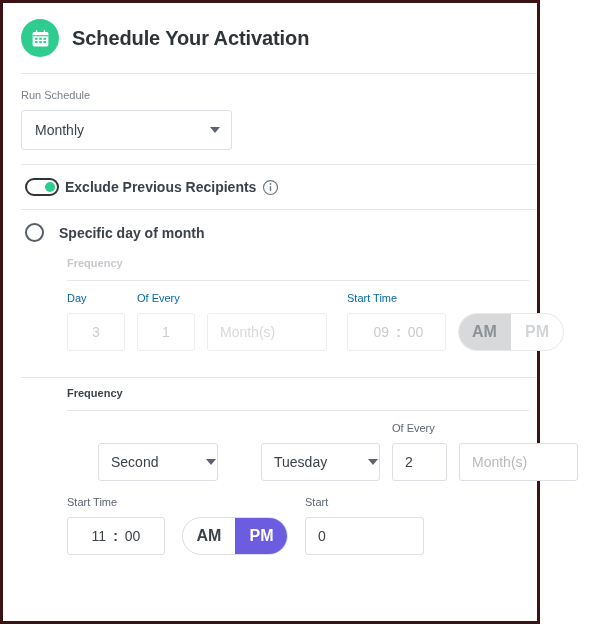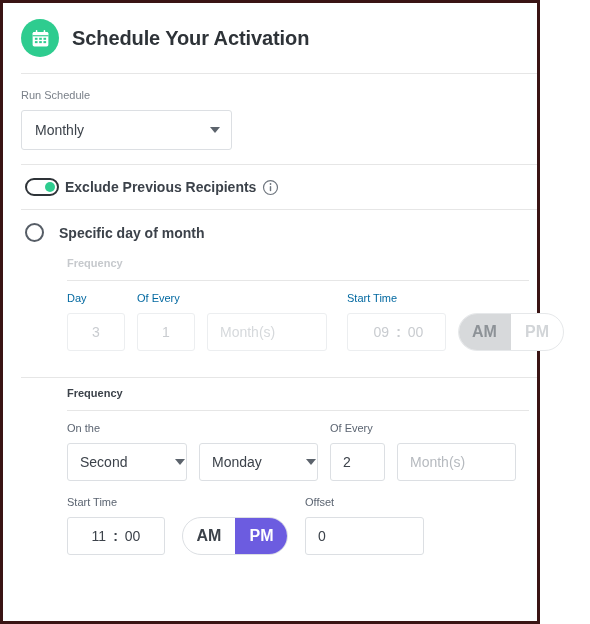--- a/index.html
+++ b/index.html
@@ -192,21 +192,21 @@
     display: flex;
     align-items: center;
     font-size: 14px;
     color: #3c424a;
     padding: 0 12px;
   }
   .inp.dis { border-color: #eceef0; color: #c9ccd0; }
   .inp .ph { color: #b6babf; }
   .inp.dis .ph { color: #d6d9dc; }
   .inp.center { justify-content: center; }
-  .inp.sel { justify-content: space-between; padding-right: 1px; }
+  .inp.sel { justify-content: space-between; padding-right: 1px; margin-left: 31px; }
   .inp.sel .caret-dis {
     width: 0; height: 0;
     border-left: 5px solid transparent;
     border-right: 5px solid transparent;
     border-top: 6px solid #5c636c;
   }
 
   .timebox {
     display: flex;
     align-items: center;
@@ -367,29 +367,28 @@
 
   <div class="divider full" style="margin-top:26px;"></div>
 
 
   <div class="freq-block">
     <div class="freq-title active">Frequency</div>
     <div class="divider" style="margin:0;"></div>
 
     <div class="row-fields">
       <div class="col">
-        <div class="field-label dark">On the</div>
         <div class="labelrow">
           <div class="inp sel" style="width:120px;">
             <span>Second</span>
             <span class="caret-dis"></span>
           </div>
           <div class="gap"></div>
           <div class="inp sel" style="width:119px;">
-            <span>Monday</span>
+            <span>Tuesday</span>
             <span class="caret-dis"></span>
           </div>
         </div>
       </div>
       <div class="gap"></div>
       <div class="col">
         <div class="field-label dark">Of Every</div>
         <div class="labelrow">
           <div class="inp" style="width:55px;">
             <span>2</span>
@@ -415,21 +414,21 @@
           </div>
           <div class="gap" style="width:17px;"></div>
           <div class="ampm active">
             <div class="seg am">AM</div>
             <div class="seg pm">PM</div>
           </div>
         </div>
       </div>
       <div class="gap" style="width:17px;"></div>
       <div class="col">
-        <div class="field-label dark">Offset</div>
+        <div class="field-label dark">Start</div>
         <div class="inp" style="width:119px;">
           <span>0</span>
         </div>
       </div>
     </div>
   </div>
 
 </div>
 </div>
 

